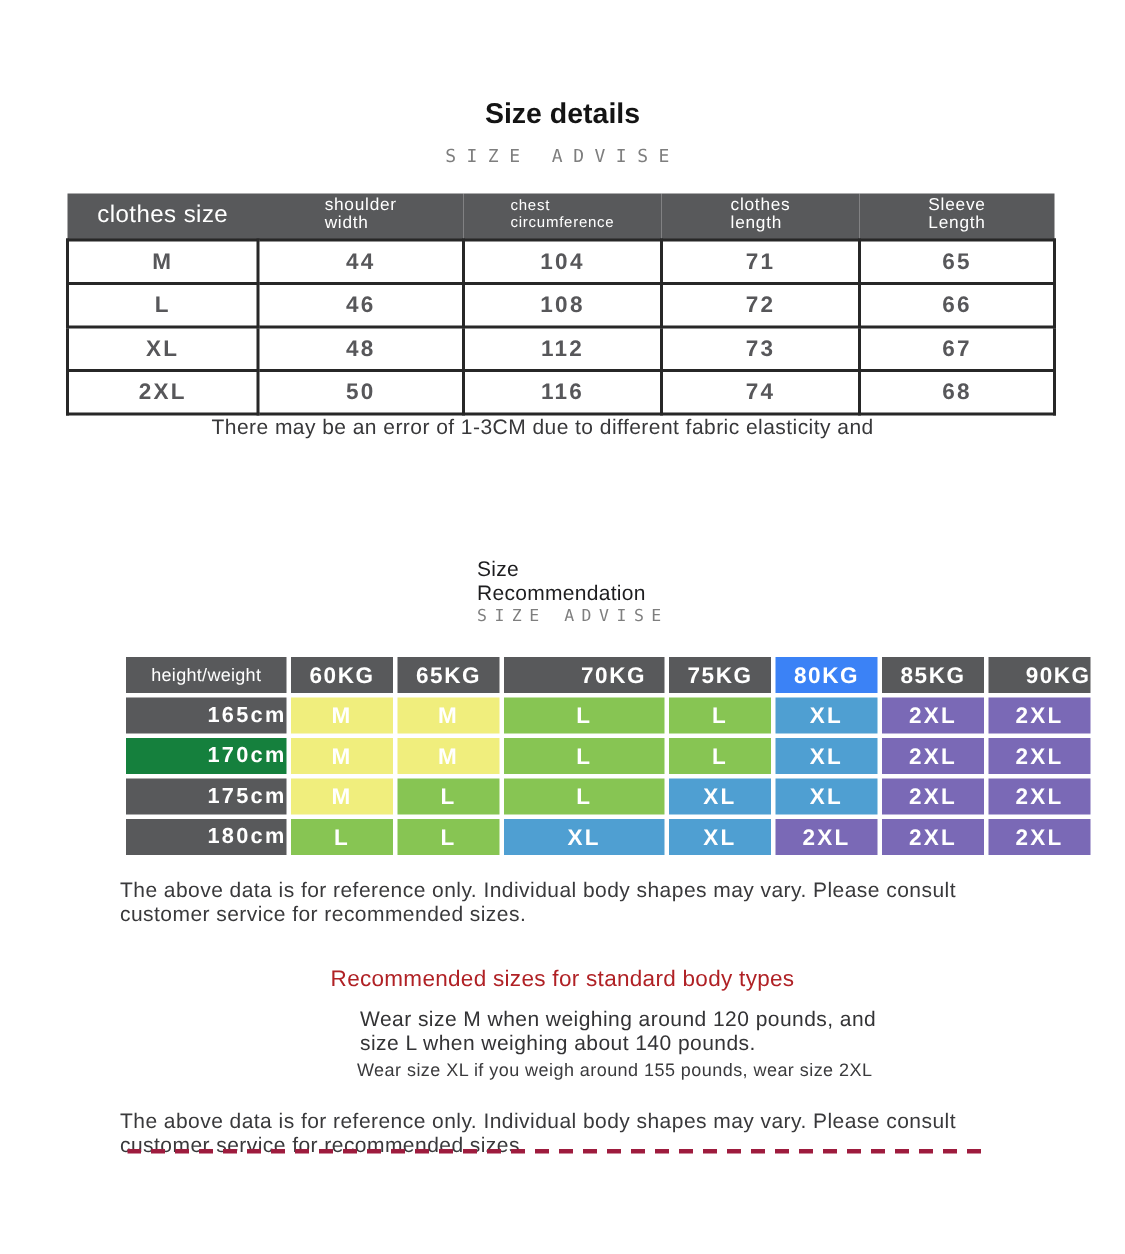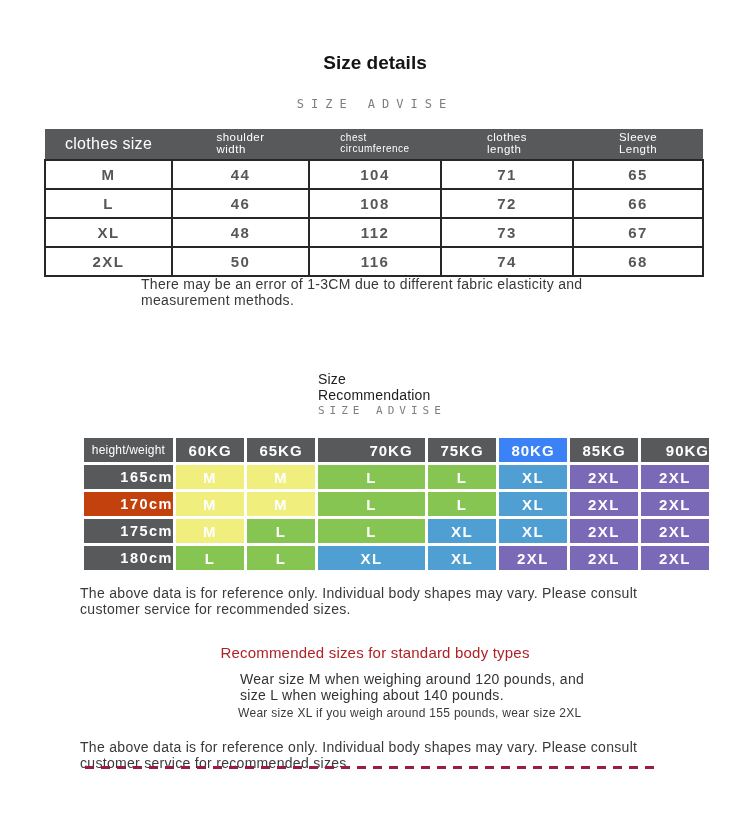--- a/index.html
+++ b/index.html
@@ -11,21 +11,21 @@
     width: 750px;
     height: 836px;
     position: relative;
     overflow: hidden;
     font-family: "Liberation Sans", sans-serif;
     color: #3c3c3e;
   }
 
   
   #page-title {
-    position: absolute; top: 52px; left: 0; width: 100%;
+    position: absolute; top: 66px; left: 0; width: 100%;
     text-align: center; font-size: 19px; font-weight: bold; color: #141414;
   }
   .advise-caption {
     font-family: "DejaVu Sans Mono", monospace;
     color: #7e7e7e; font-size: 12px; letter-spacing: 7px;
   }
   #size-advise-1 {
     position: absolute; top: 97px; left: 0; width: 100%; text-align: center;
   }
 
@@ -71,21 +71,21 @@
   }
 
   
   #rec-table {
     position: absolute; left: 81px; top: 435px;
     border-collapse: separate; border-spacing: 3px; table-layout: fixed;
   }
   #rec-table th, #rec-table td {
     height: 24px; padding: 0; text-align: center; vertical-align: middle;
   }
-  #rec-table th:first-child { width: 89px; }
+  #rec-table th:first-child { width: 107px; }
   #rec-table th { width: 68px; color: #ffffff; font-weight: bold; font-size: 15px; letter-spacing: 1px; }
   #rec-table th.corner { font-weight: normal; font-size: 12px; letter-spacing: 0.2px; }
   #rec-table td.height-cell { color: #ffffff; font-weight: bold; font-size: 14.5px; letter-spacing: 1.5px; text-align: right; }
   #rec-table td.size-cell { color: #ffffff; font-weight: bold; font-size: 15px; letter-spacing: 1.5px; }
 
   
   #reference-note-1 { left: 80px; top: 585px; color: #39393b; }
   #standard-heading {
     position: absolute; top: 644px; left: 0; width: 100%;
     text-align: center; font-size: 15px; letter-spacing: 0.2px;
@@ -140,21 +140,20 @@
         <td>50</td>
         <td>116</td>
         <td>74</td>
         <td>68</td>
       </tr>
     </tbody>
 </table>
 
 <div id="tolerance-note" class="text-block">
     <div>There may be an error of 1-3CM due to different fabric elasticity and</div>
-    <div>measurement methods.</div>
   </div>
 
 <div id="size-rec-heading">
     <div>Size</div>
     <div>Recommendation</div>
   </div>
 <div id="size-advise-2" class="advise-caption">SIZE ADVISE</div>
 
 <table id="rec-table">
   <thead>
@@ -174,21 +173,21 @@
         <td class="height-cell" style="background: rgb(88, 89, 91);">165cm</td>
         <td class="size-cell" style="background: rgb(240, 238, 125);">M</td>
         <td class="size-cell" style="background: rgb(240, 238, 125);">M</td>
         <td class="size-cell" style="background: rgb(135, 197, 83);">L</td>
         <td class="size-cell" style="background: rgb(135, 197, 83);">L</td>
         <td class="size-cell" style="background: rgb(79, 159, 210);">XL</td>
         <td class="size-cell" style="background: rgb(122, 105, 182);">2XL</td>
         <td class="size-cell" style="background: rgb(122, 105, 182);">2XL</td>
       </tr>
       <tr>
-        <td class="height-cell" style="background: #c2410c; margin-left: 22px;">170cm</td>
+        <td class="height-cell" style="background: #15803d; margin-left: 22px;">170cm</td>
         <td class="size-cell" style="background: rgb(240, 238, 125);">M</td>
         <td class="size-cell" style="background: rgb(240, 238, 125);">M</td>
         <td class="size-cell" style="background: rgb(135, 197, 83);">L</td>
         <td class="size-cell" style="background: rgb(135, 197, 83);">L</td>
         <td class="size-cell" style="background: rgb(79, 159, 210);">XL</td>
         <td class="size-cell" style="background: rgb(122, 105, 182);">2XL</td>
         <td class="size-cell" style="background: rgb(122, 105, 182);">2XL</td>
       </tr>
       <tr>
         <td class="height-cell" style="background: rgb(88, 89, 91);">175cm</td>

